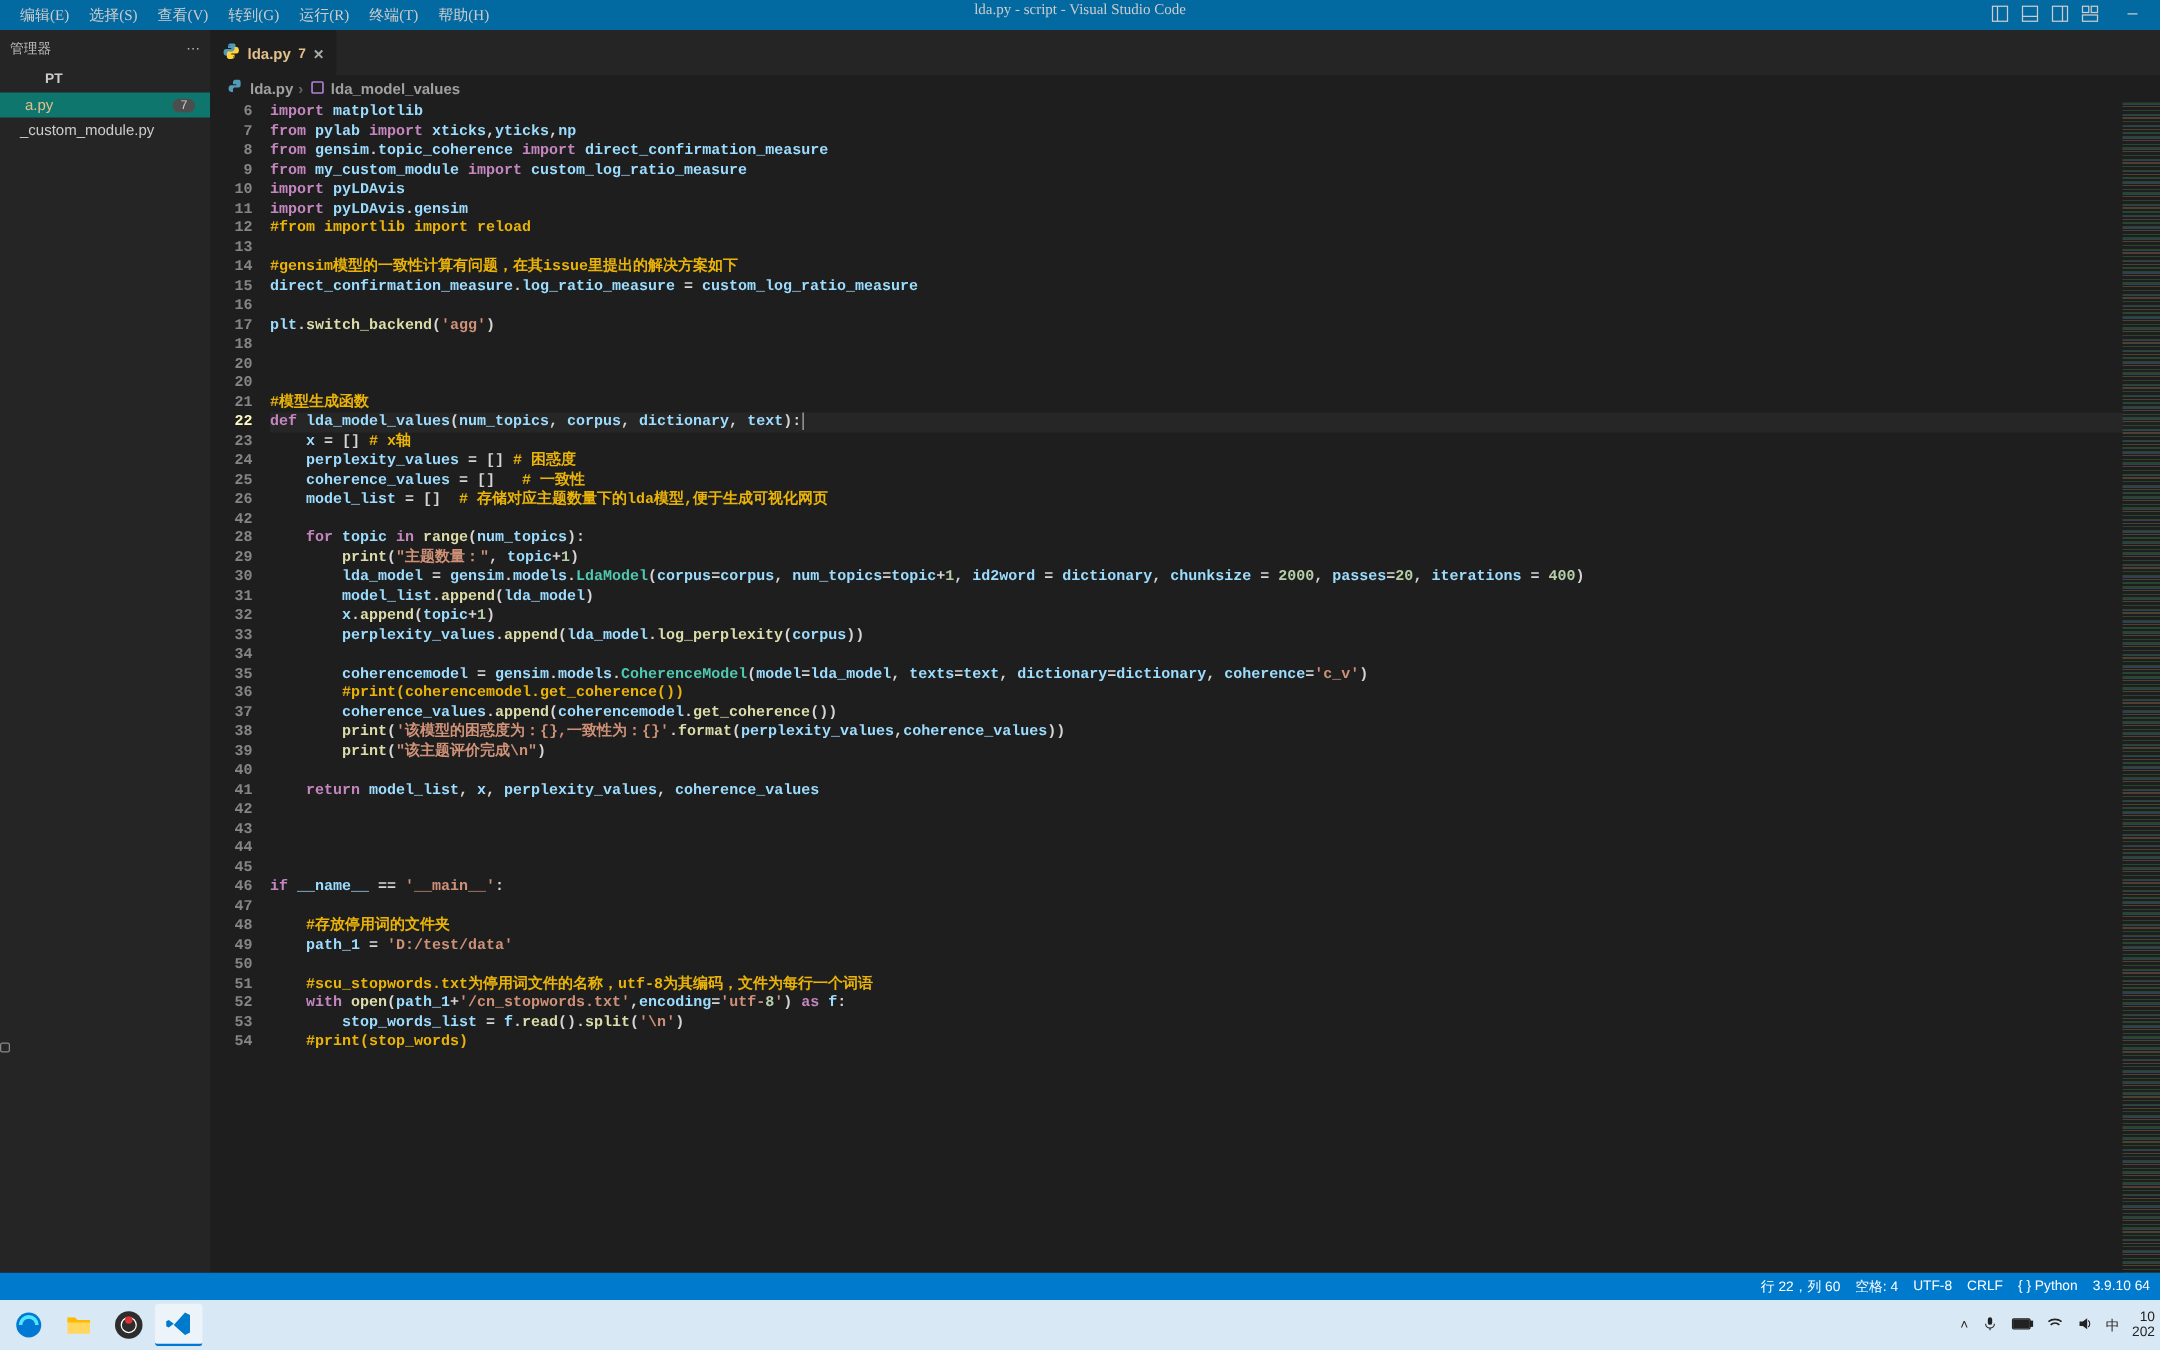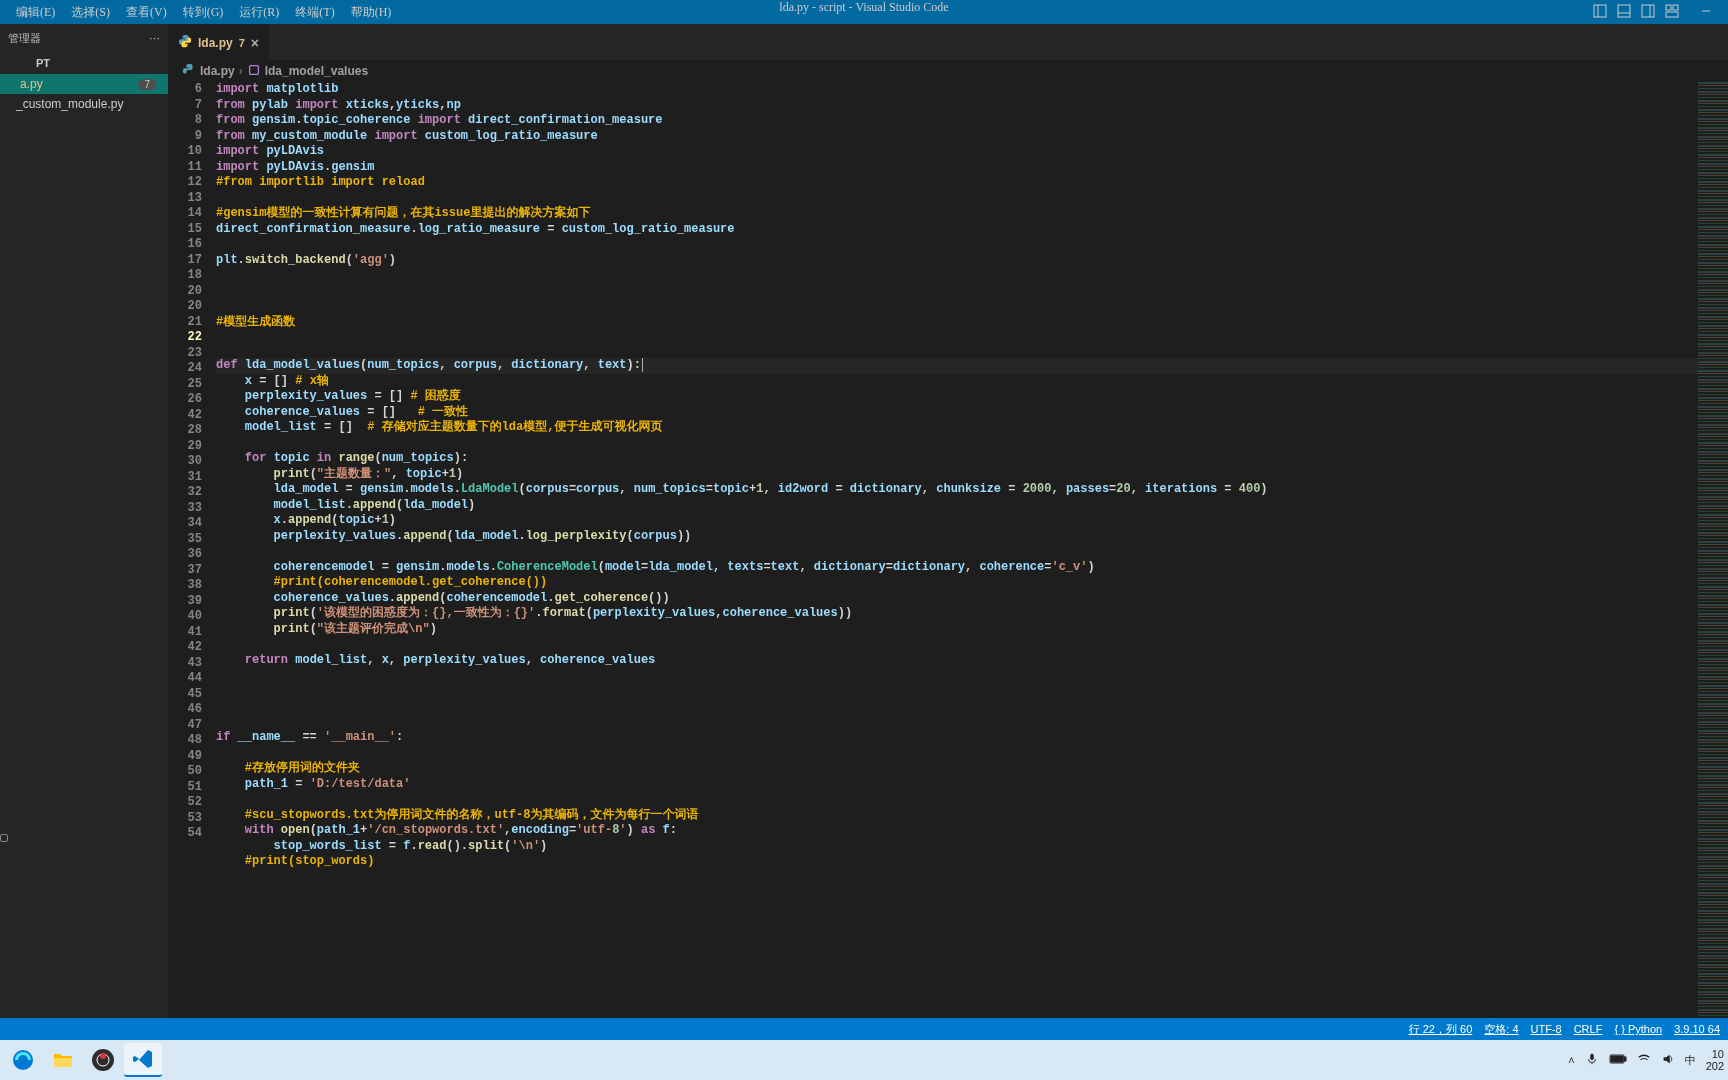--- a/index.html
+++ b/index.html
@@ -121,21 +121,21 @@
 
 .code {
   flex: 1;
   font-family: Consolas, "Courier New", monospace;
   font-size: 12px;
   line-height: 15.5px;
   color: #d4d4d4;
   white-space: pre;
 }
 .code-line { height: 15.5px; }
-.code-line.current { background: rgba(255,255,255,0.04); margin-top: 28px; }
+.code-line.current { background: rgba(255,255,255,0.04); }
 
 
 .kw { color: #c586c0; }
 .fn { color: #dcdcaa; }
 .cls { color: #4ec9b0; }
 .var { color: #9cdcfe; }
 .str { color: #ce9178; }
 .num { color: #b5cea8; }
 .cmt { color: #eab308; }
 
@@ -170,21 +170,21 @@
 .statusbar {
   height: 22px;
   background: #007acc;
   display: flex;
   align-items: center;
   justify-content: space-between;
   font-size: 11px;
   color: #fff;
   padding: 0 8px;
 }
-.statusbar .right { display: flex; gap: 12px; align-items: center; text-decoration: underline; }
+.statusbar .right { display: flex; gap: 12px; align-items: center; }
 .statusbar .item { cursor: pointer; }
 
 
 .taskbar {
   height: 40px;
   background: #d9e8f5;
   display: flex;
   align-items: center;
   justify-content: space-between;
   padding: 0 4px;

